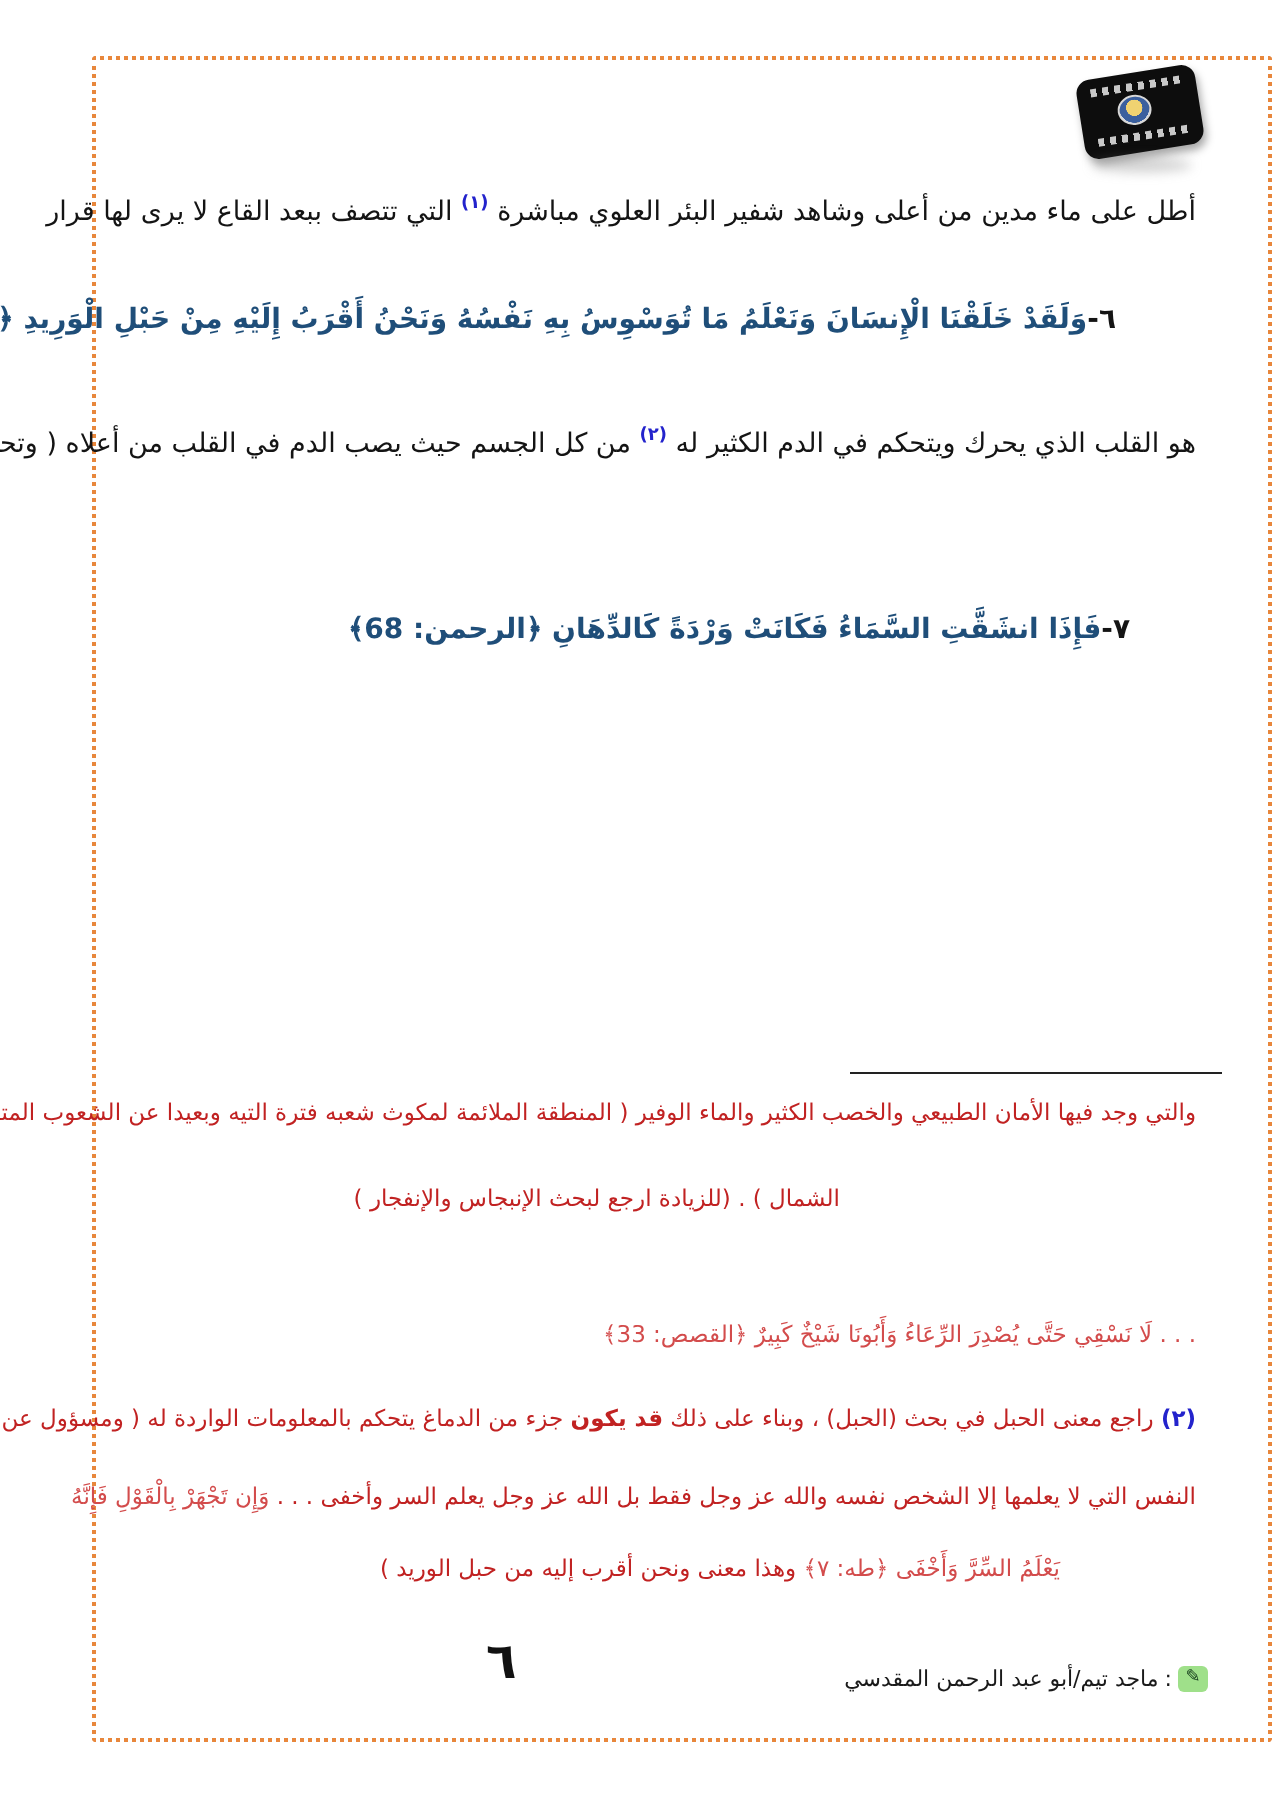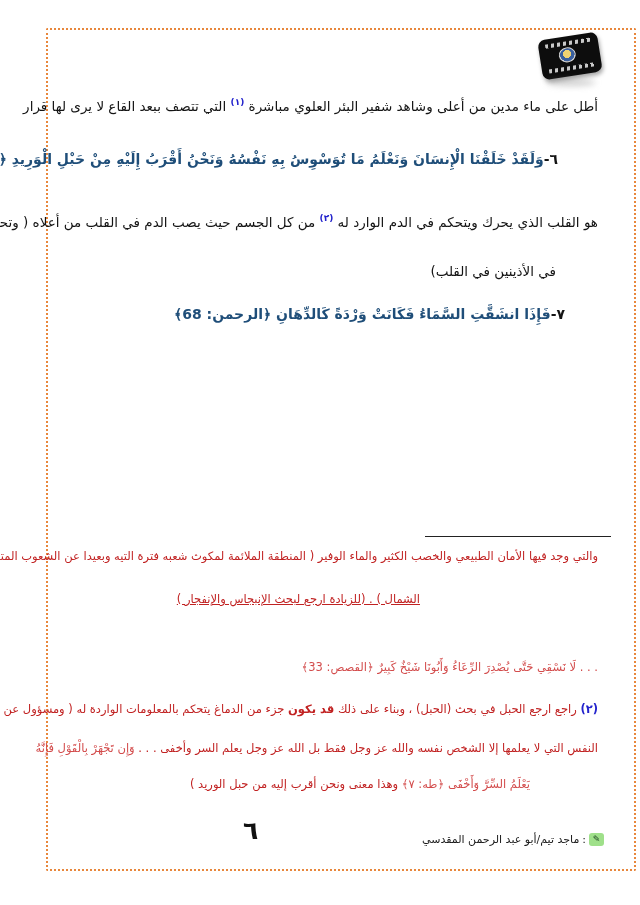--- a/index.html
+++ b/index.html
@@ -80,51 +80,48 @@
     <sup class="fnref">(١)</sup>
     <span>التي تتصف ببعد القاع لا يرى لها قرار</span>
   </div>
 
   <div class="tline ralign verse" style="top:151px; padding-left:0; padding-right:40px;">
     <span class="vnum">٦-</span><span>وَلَقَدْ خَلَقْنَا الْإِنسَانَ وَنَعْلَمُ مَا تُوَسْوِسُ بِهِ نَفْسُهُ وَنَحْنُ أَقْرَبُ إِلَيْهِ مِنْ حَبْلِ الْوَرِيدِ</span>
     <span>﴿ق: ١٦﴾</span>
   </div>
 
   <div class="tline just body-text" style="top:213px;">
-    <span>هو القلب الذي يحرك ويتحكم في الدم الوارد له</span>
+    <span>هو القلب الذي يحرك ويتحكم في الدم الكثير له</span>
     <sup class="fnref">(٢)</sup>
     <span>من كل الجسم حيث يصب الدم في القلب من أعلاه ( وتحديدا</span>
   </div>
 
-  <div class="tline ralign body-text" style="top:263px; padding-right:42px;">
-    <span>في الأذينين في القلب)</span>
-  </div>
 
   <div class="tline ralign verse" style="top:306px; padding-right:33px;">
     <span class="vnum">٧-</span><span>فَإِذَا انشَقَّتِ السَّمَاءُ فَكَانَتْ وَرْدَةً كَالدِّهَانِ</span>
     <span>﴿الرحمن: 68﴾</span>
   </div>
 
   <div class="fnsep"></div>
 
   <div class="tline just fn" style="top:549px;">
     <span>والتي وجد فيها الأمان الطبيعي والخصب الكثير والماء الوفير ( المنطقة الملائمة لمكوث شعبه فترة التيه وبعيدا عن الشعوب المتواجدة في</span>
   </div>
-  <div class="tline ralign fn" style="top:592px; padding-right:178px;text-decoration:underline;">
+  <div class="tline ralign fn" style="top:592px; padding-right:178px;">
     <span>الشمال ) . (للزيادة ارجع لبحث الإنبجاس والإنفجار )</span>
   </div>
 
   <div class="tline ralign fn fn-quran" style="top:660px;">
     <span>. . . لَا نَسْقِي حَتَّى يُصْدِرَ الرِّعَاءُ وَأَبُونَا شَيْخٌ كَبِيرٌ</span>
     <span>﴿القصص: 33﴾</span>
   </div>
 
   <div class="tline just fn" style="top:702px;">
     <span class="fn-marker">(٢)</span>
-    <span>راجع ارجع الحبل في بحث (الحبل) ، وبناء على ذلك</span>
+    <span>راجع معنى الحبل في بحث (الحبل) ، وبناء على ذلك</span>
     <span class="fn-bold">قد يكون</span>
     <span>جزء من الدماغ يتحكم بالمعلومات الواردة له ( ومسؤول عن وسوسة</span>
   </div>
   <div class="tline just fn" style="top:741px;">
     <span>النفس التي لا يعلمها إلا الشخص نفسه والله عز وجل فقط بل الله عز وجل يعلم السر وأخفى . . .</span>
     <span class="fn-quran">وَإِن تَجْهَرْ بِالْقَوْلِ فَإِنَّهُ</span>
   </div>
   <div class="tline ralign fn" style="top:777px; padding-right:68px;">
     <span class="fn-quran">يَعْلَمُ السِّرَّ وَأَخْفَى</span>
     <span class="fn-quran">﴿طه: ٧﴾</span>

